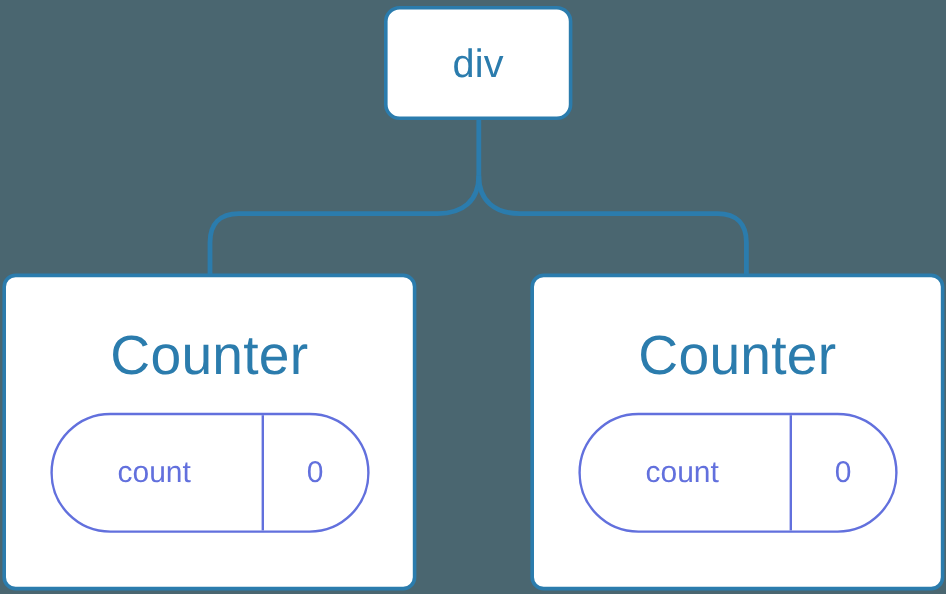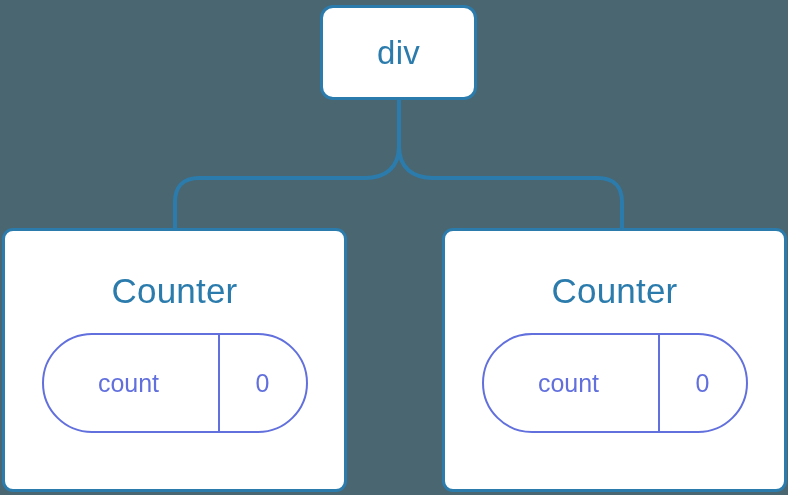--- a/index.html
+++ b/index.html
@@ -62,21 +62,21 @@
   }
   .node-child-left {
     left: 2px;
     width: 345px;
   }
   .node-child-right {
     left: 442px;
     width: 345px;
   }
   .node-child .node-title {
-    font-size: 35px;
+    font-size: 46px;
     color: #2b7cad;
     letter-spacing: 0.2px;
     line-height: 1;
     margin-top: 42px;
   }
   .state-pill {
     margin-top: 25px;
     width: 266px;
     height: 100px;
     box-sizing: border-box;

